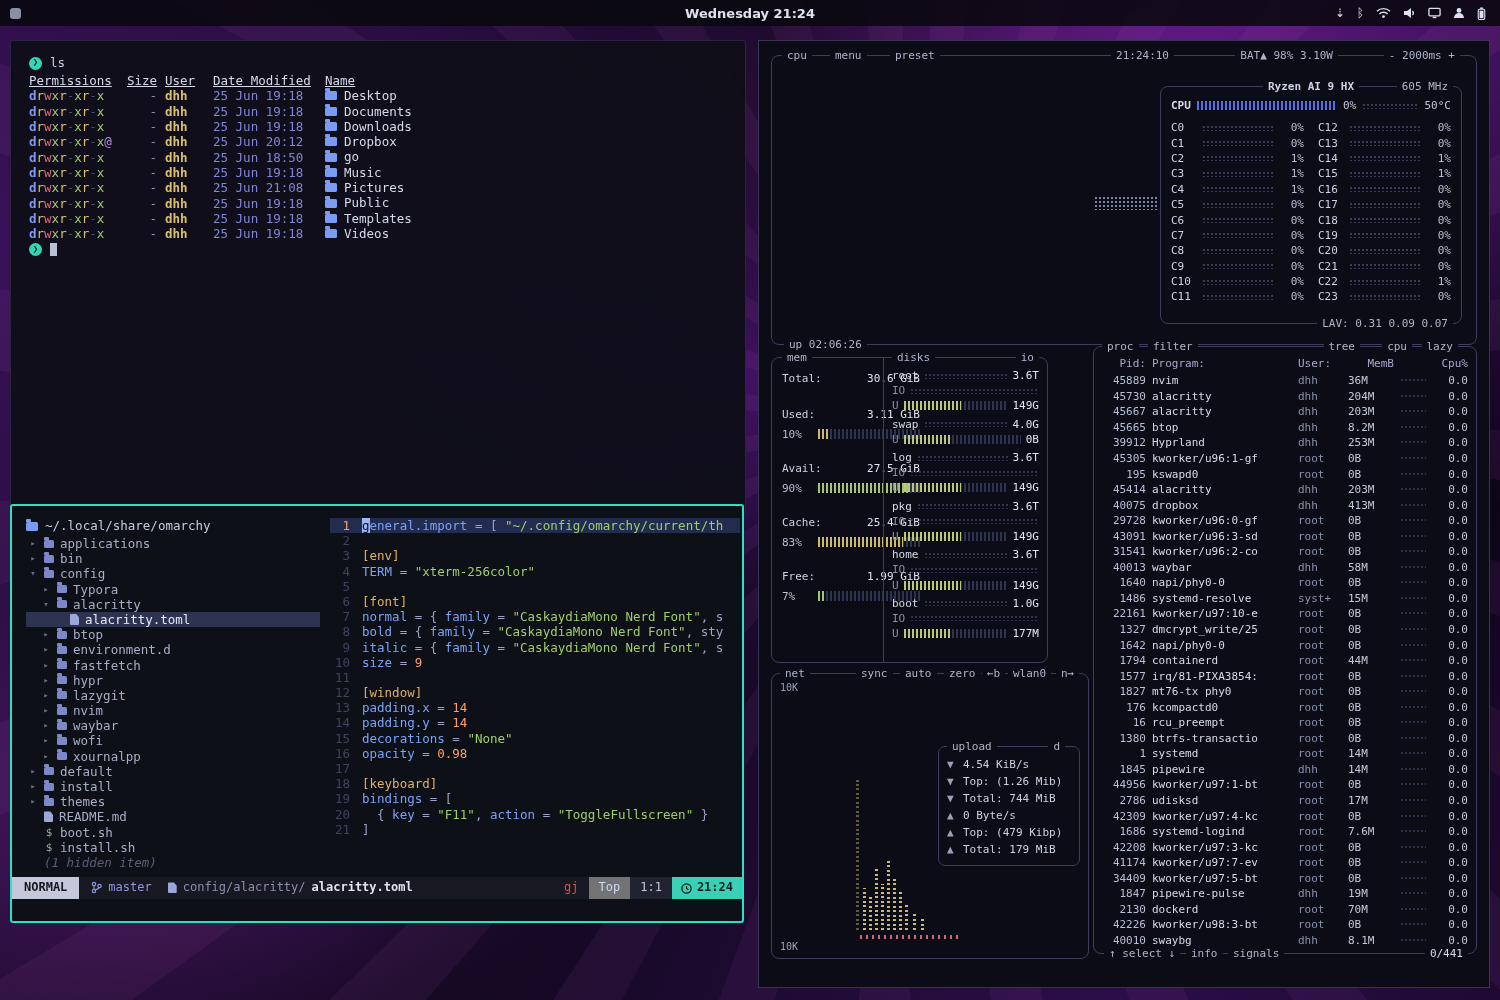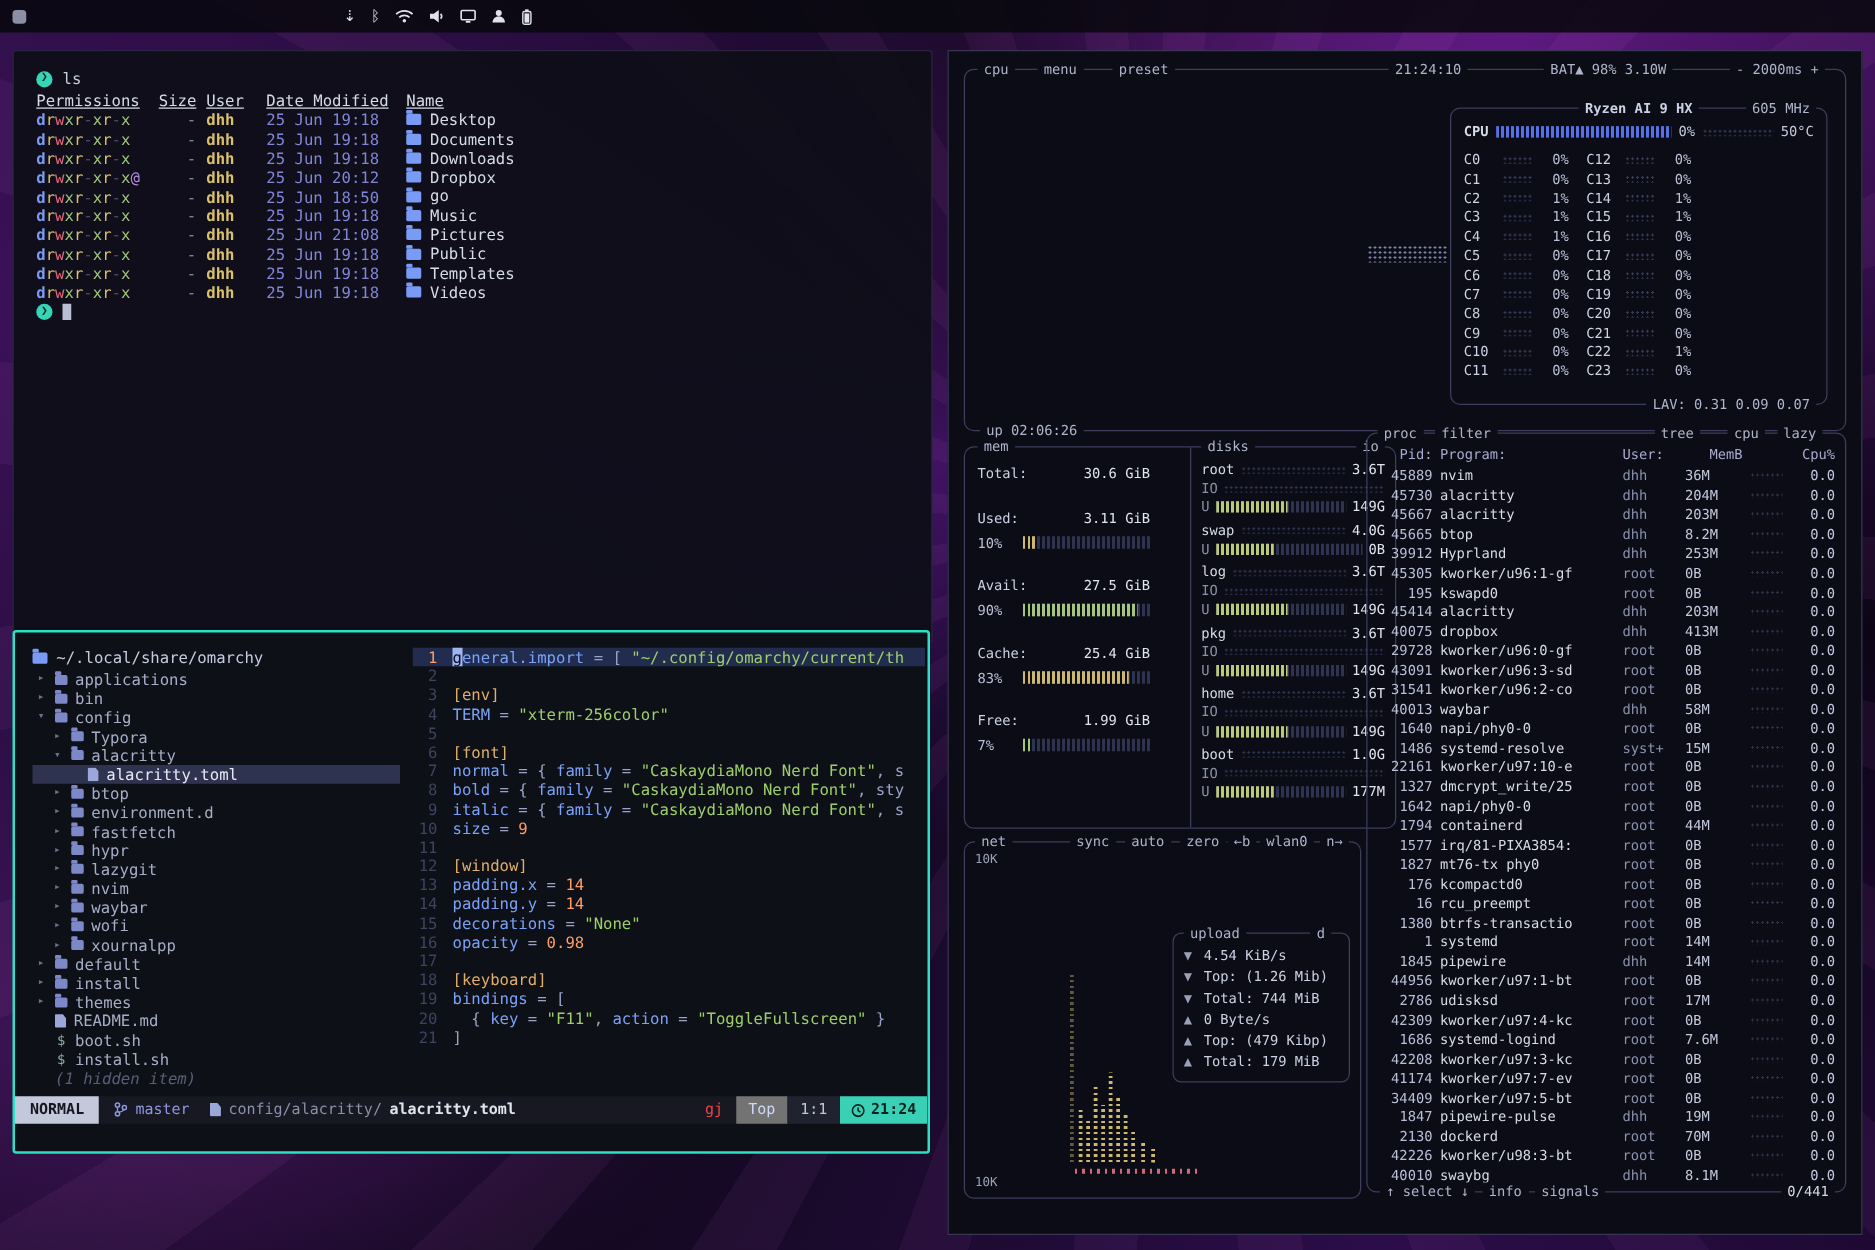--- a/index.html
+++ b/index.html
@@ -77,29 +77,29 @@
   .btl.bottom{top:auto;bottom:-8px}
   .btl.center{left:50%;transform:translateX(-50%);color:#ccd2e6;font-weight:bold}
   .p-cpu{left:12px;top:14px;width:706px;height:290px}
   .corebox{position:absolute;right:14px;top:30px;width:302px;height:238px;border:1px solid #3d3d5e;border-radius:8px}
   .cpusum{display:flex;align-items:center;gap:6px;padding:12px 10px 0 10px}
   .clab2{color:#d6dbe8;font-weight:bold}
   .cpumeter{width:140px;height:9px;position:relative;background:repeating-linear-gradient(90deg,#3c4668 0 2px,transparent 2px 4px)}
   .cpumeter i{position:absolute;inset:0;background:repeating-linear-gradient(90deg,#5671e8 0 2px,transparent 2px 4px)}
   .cdots{height:6px;background-image:radial-gradient(circle,#363b58 .8px,transparent 1.1px);background-size:4px 4px}
   .cdots.flex{flex:1}
-  #core-grid{display:grid;grid-template-columns:1fr 1fr 1fr;grid-template-rows:repeat(12,15.4px);grid-auto-flow:column;
+  #core-grid{display:grid;grid-template-columns:1fr 1fr;grid-template-rows:repeat(12,15.4px);grid-auto-flow:column;
     padding:8px 10px 0 10px;column-gap:14px}
   .core{display:flex;align-items:center;gap:5px}
   .clab{width:26px;color:#ccd2e4}
   .core .cdots{flex:1}
   .cpct{width:24px;text-align:right;color:#b9bfd4}
   .squiggle{position:absolute;left:322px;top:140px;width:64px;height:14px;
     background-image:radial-gradient(circle,#7d84a6 .8px,transparent 1.1px);background-size:4px 4px}
-  .p-mem{left:12px;top:316px;width:346px;height:306px}
+  .p-mem{left:12px;top:316px;width:277px;height:306px}
   #mem-stats{position:absolute;left:10px;top:14px;width:138px}
   .mstat{margin-bottom:21px}
   .mline{display:flex;justify-content:space-between;color:#ccd2e4;height:15px}
   .mval{color:#e0e4f0}
   .mline2{display:flex;align-items:center;gap:8px;height:14px;margin-top:4px}
   .mpct{width:28px;color:#b9bfd4}
   .meter{flex:1;height:10px;position:relative;background:repeating-linear-gradient(90deg,#2e3350 0 2px,transparent 2px 4px)}
   .meter i{position:absolute;left:0;top:0;bottom:0}
   .m-y i{background:repeating-linear-gradient(90deg,#cdb96e 0 2px,transparent 2px 4px)}
   .m-g i{background:repeating-linear-gradient(90deg,#a5c47c 0 2px,transparent 2px 4px)}
@@ -138,20 +138,21 @@
 </style>
 </head>
 <body>
 
 <div class="wallpaper"></div>
 
 <header class="topbar">
   <span class="tb-left">
     <span class="launcher"></span>
   </span>
+  <span class="tb-title">Wednesday 21:24</span>
   <span class="tb-tray">
     <span class="ticon">⇣</span>
     <span class="ticon">ᛒ</span>
     <svg class="ticon" width="15" height="12" viewBox="0 0 16 12">
         <path d="M1 4.2a10 10 0 0 1 14 0" fill="none" stroke="#dfe2ee" stroke-width="1.5"></path>
         <path d="M3.6 7a6.3 6.3 0 0 1 8.8 0" fill="none" stroke="#dfe2ee" stroke-width="1.5"></path>
         <circle cx="8" cy="9.8" r="1.5" fill="#dfe2ee"></circle>
       </svg>
     <svg class="ticon" width="13" height="12" viewBox="0 0 13 12">
         <path d="M1 4h3l4-3v10L4 8H1z" fill="#dfe2ee"></path>

